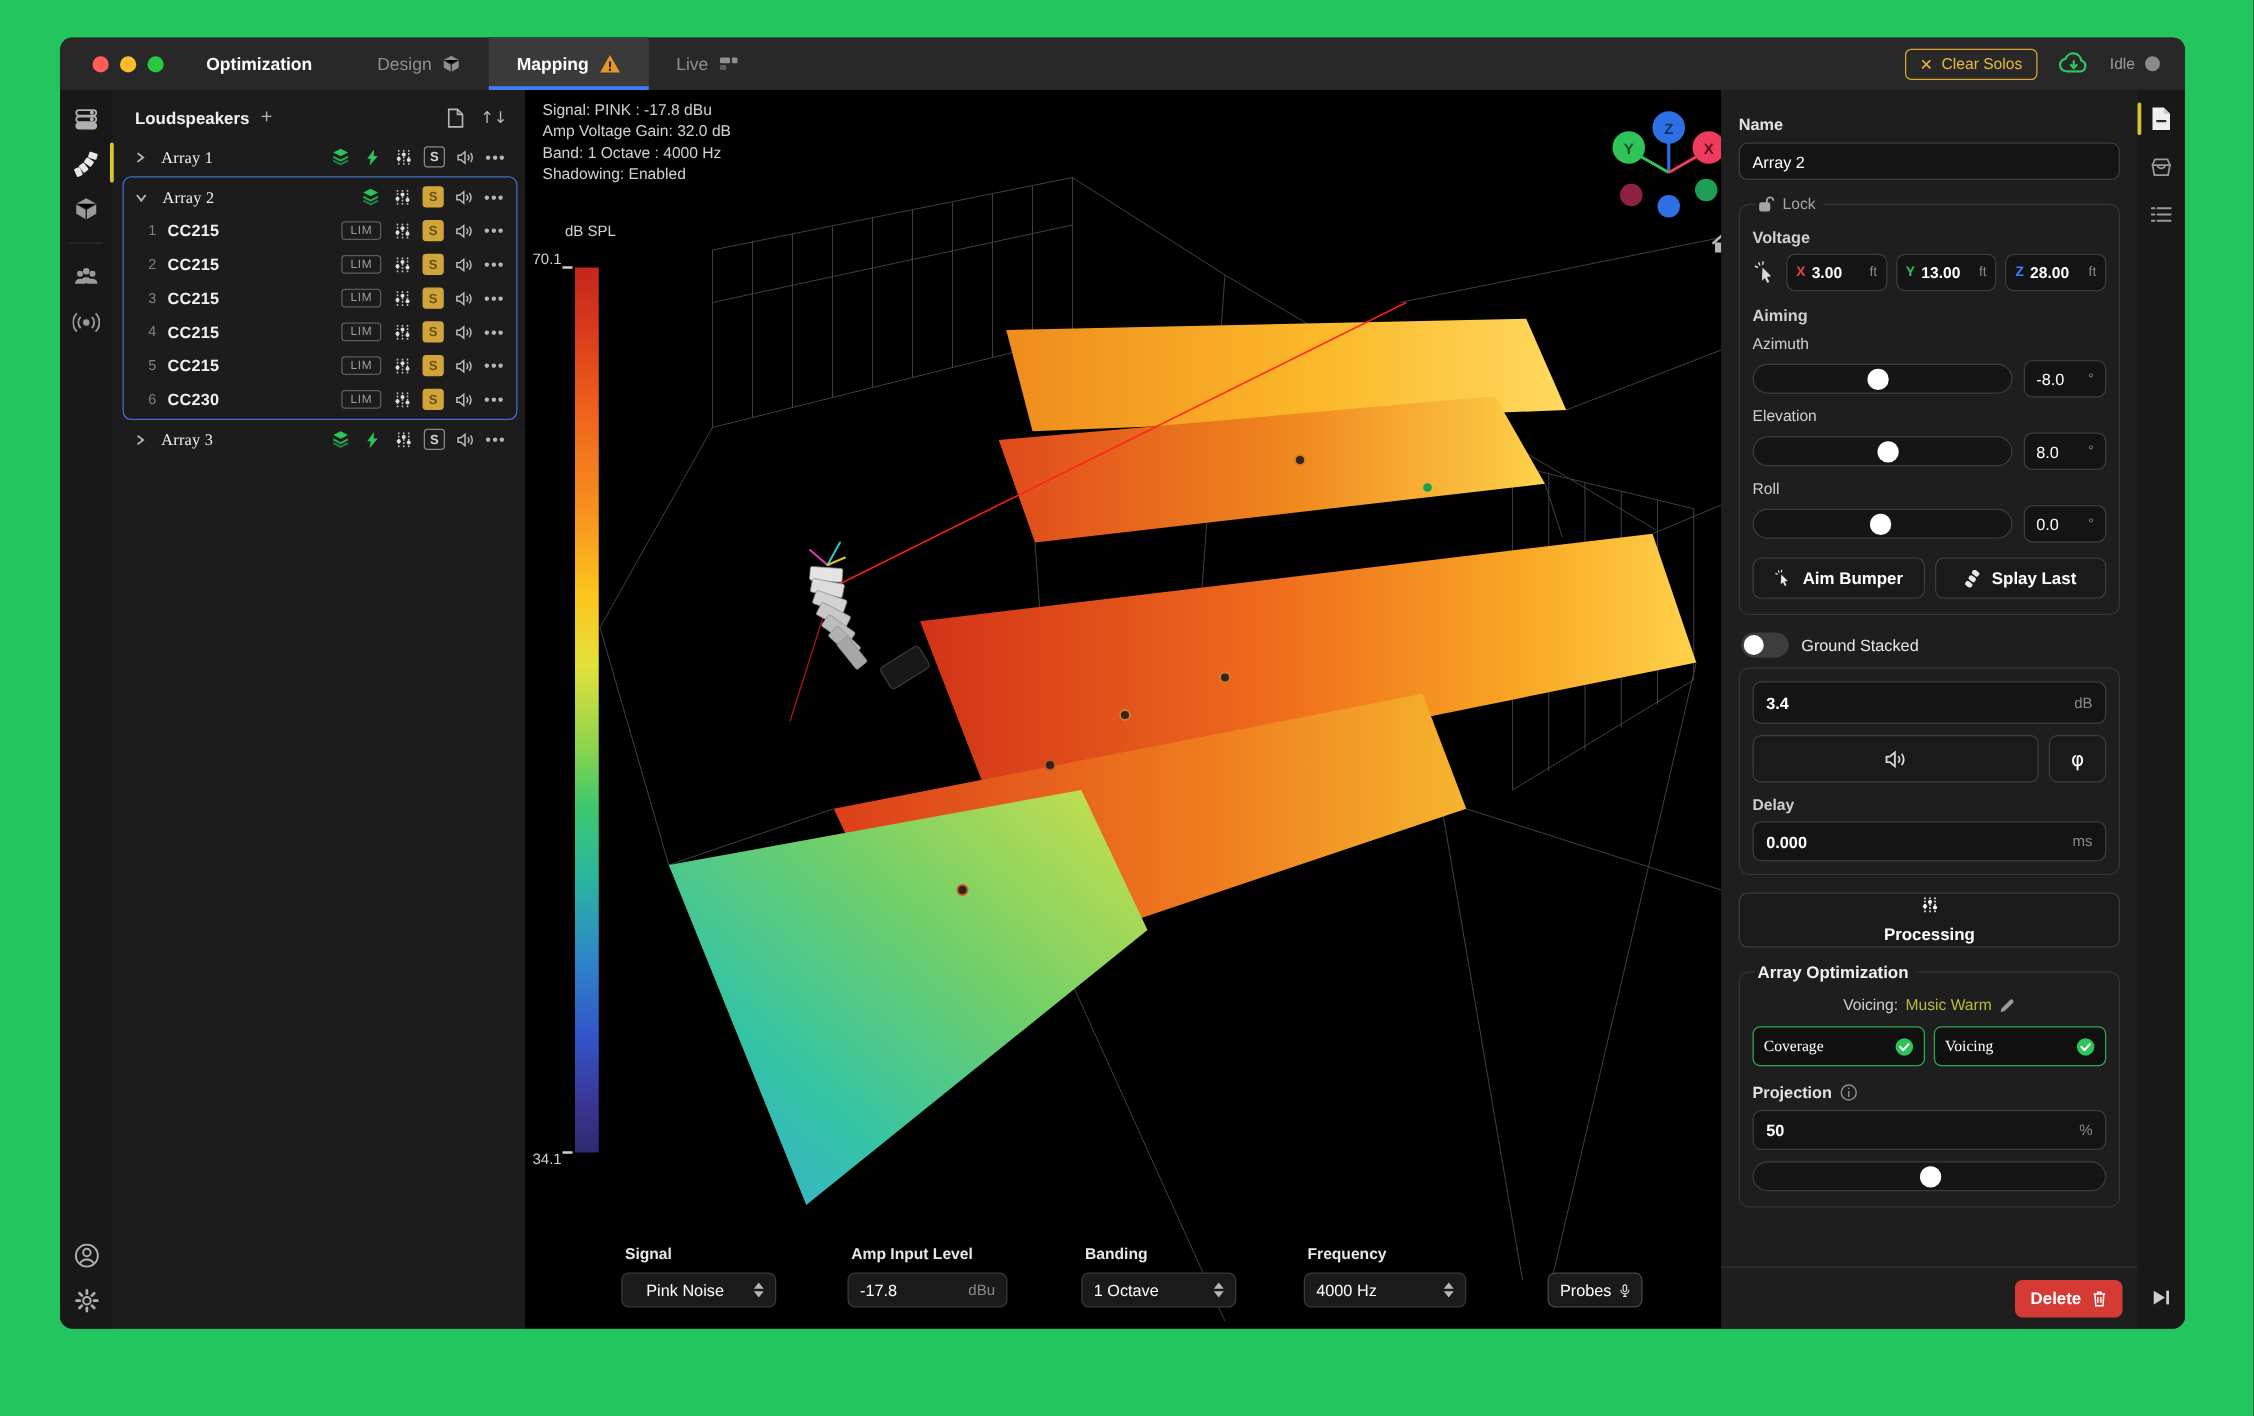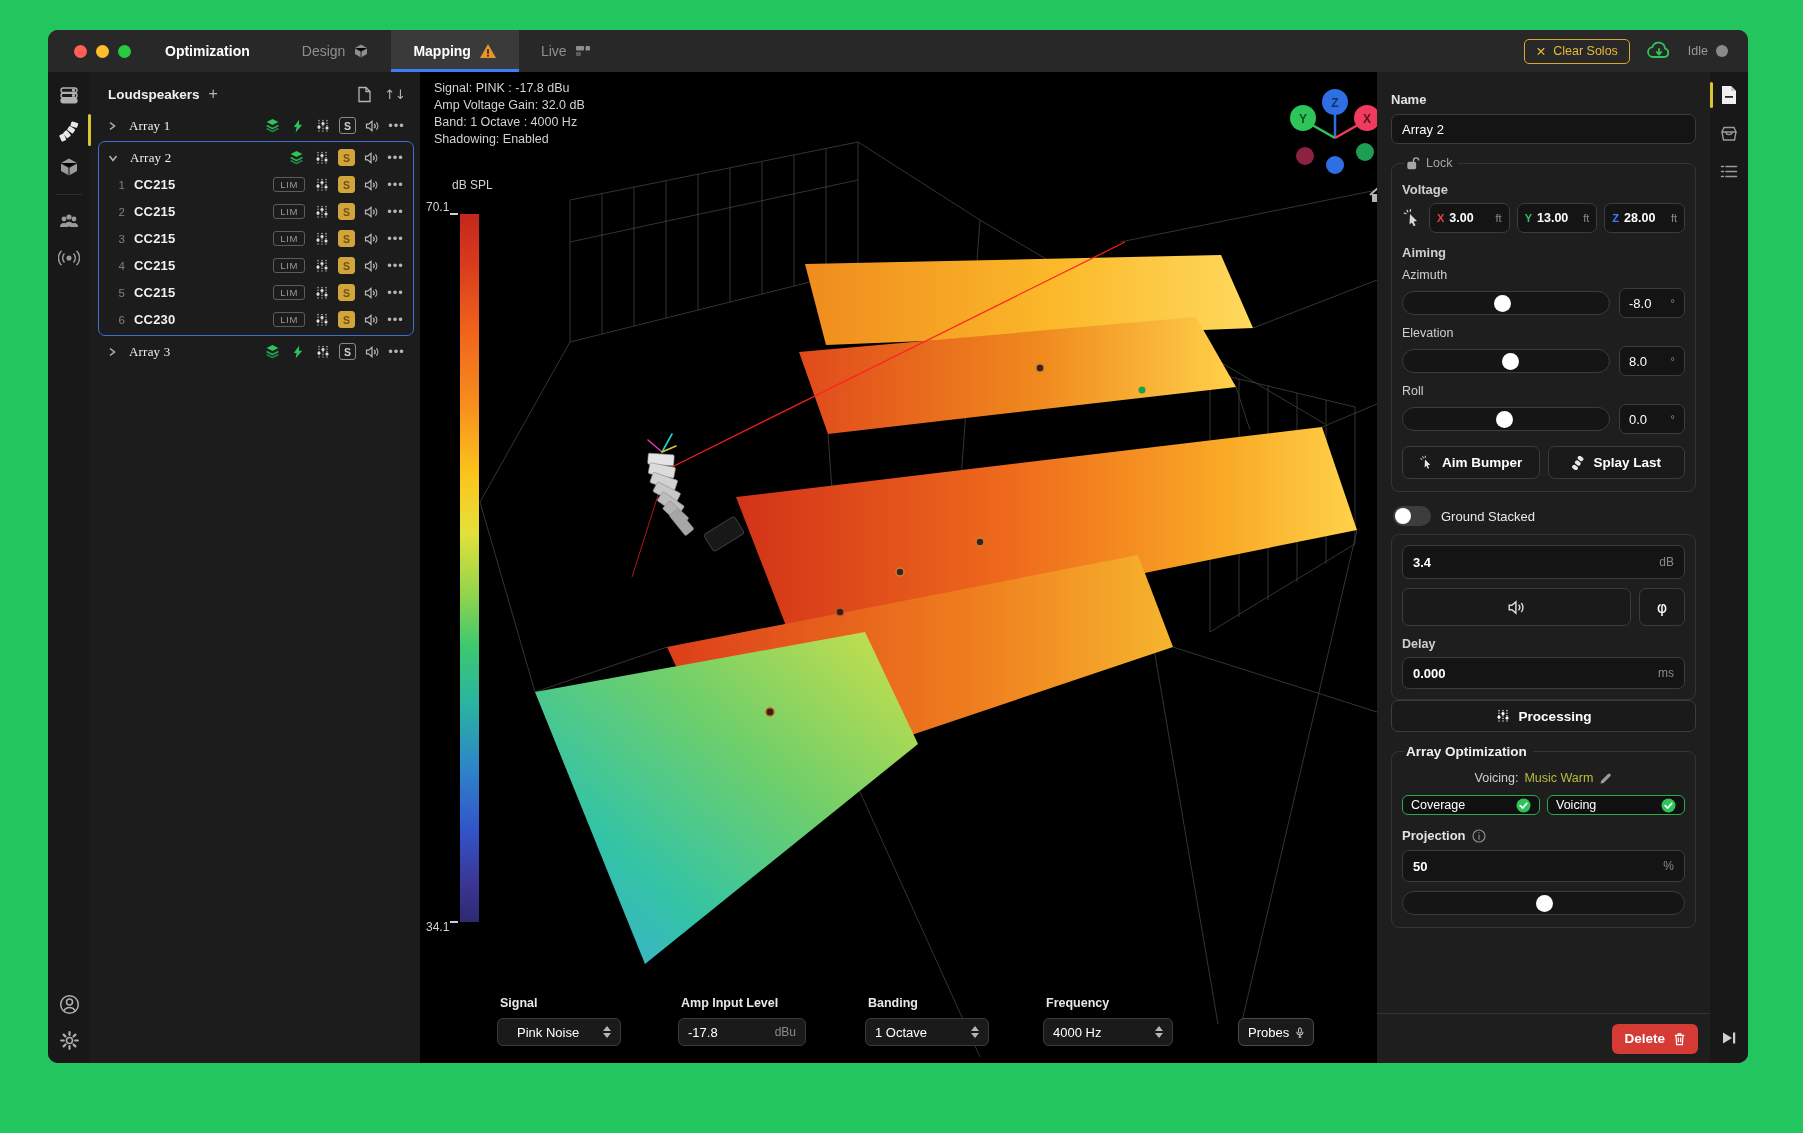--- a/index.html
+++ b/index.html
@@ -113,27 +113,27 @@
       display:flex; align-items:center; justify-content:center; gap:8px; color:#fff; font-weight:600; font-size:13.5px; }
   .toggle-row { display:flex; align-items:center; gap:10px; margin:14px 2px 4px; }
   .toggle { width:38px; height:20px; background:#3d3d3d; border-radius:10px; position:relative; }
   .toggle .knob { position:absolute; left:2px; top:2px; width:16px; height:16px; background:#fff; border-radius:50%; }
   .group-box { border:1px solid #343434; border-radius:8px; padding:10px; margin-top:8px; }
   .spk-phase-row { display:flex; gap:8px; margin-top:9px; }
   .spk-btn { flex:1; height:38px; background:#1a1a1a; border:1px solid #3c3c3c; border-radius:7px;
      display:flex; align-items:center; justify-content:center; }
   .phase-btn { width:46px; height:38px; background:#1a1a1a; border:1px solid #3c3c3c; border-radius:7px;
      display:flex; align-items:center; justify-content:center; color:#fff; font-size:16px; font-family:"DejaVu Sans",sans-serif; }
-  .proc-btn { width:100%; height:32px; background:#1a1a1a; border:1px solid #3c3c3c; border-radius:7px;
-     display:flex; align-items:center; justify-content:center; gap:9px; color:#fff; font-weight:700; font-size:13.5px; }
+  .proc-btn { width:100%; height:44px; margin-top:14px; background:#1a1a1a; border:1px solid #3c3c3c; border-radius:7px;
+     display:flex; align-items:center; justify-content:center; gap:9px; color:#fff; font-weight:700; font-size:13.5px;flex-direction:column; }
   .voicing-line { text-align:center; font-size:12.5px; color:#cfcfcf; margin:8px 0 10px; display:flex; justify-content:center; gap:6px; align-items:center;}
   .voicing-val { color:#b9bc3a; }
   .chip-row { display:flex; gap:7px; }
-  .chip { flex:1; height:20px; border:1.5px solid #2ea84f; border-radius:6px; background:#101010;
-     display:flex; align-items:center; padding:0 8px; font-size:12.5px; color:#fff; }
+  .chip { flex:1; height:32px; border:1.5px solid #2ea84f; border-radius:6px; background:#101010;
+     display:flex; align-items:center; padding:0 8px; font-size:12.5px; color:#fff;font-family:Liberation Serif, serif; }
   .chip .chk { margin-left:auto; }
   .opt-row { display:flex; gap:8px; margin-top:10px; }
   .optimize-btn { flex:1; height:36px; background:#1a1a1a; border:1px solid #3c3c3c; border-radius:7px;
      display:flex; align-items:center; justify-content:center; gap:8px; color:#fff; font-weight:700; font-size:14px; }
   .trash-btn { width:40px; height:36px; background:#1a1a1a; border:1px solid #3c3c3c; border-radius:7px;
      display:flex; align-items:center; justify-content:center; }
   .rp-bottom { position:absolute; left:0; right:0; bottom:0; height:50px; background:#1e1e1f;
      border-top:1px solid #333; display:flex; align-items:center; justify-content:flex-end; padding-right:12px; }
   .delete-btn { height:30px; background:#d53a35; border-radius:6px; display:flex; align-items:center;
      gap:8px; padding:0 12px; color:#fff; font-weight:700; font-size:13.5px; }

